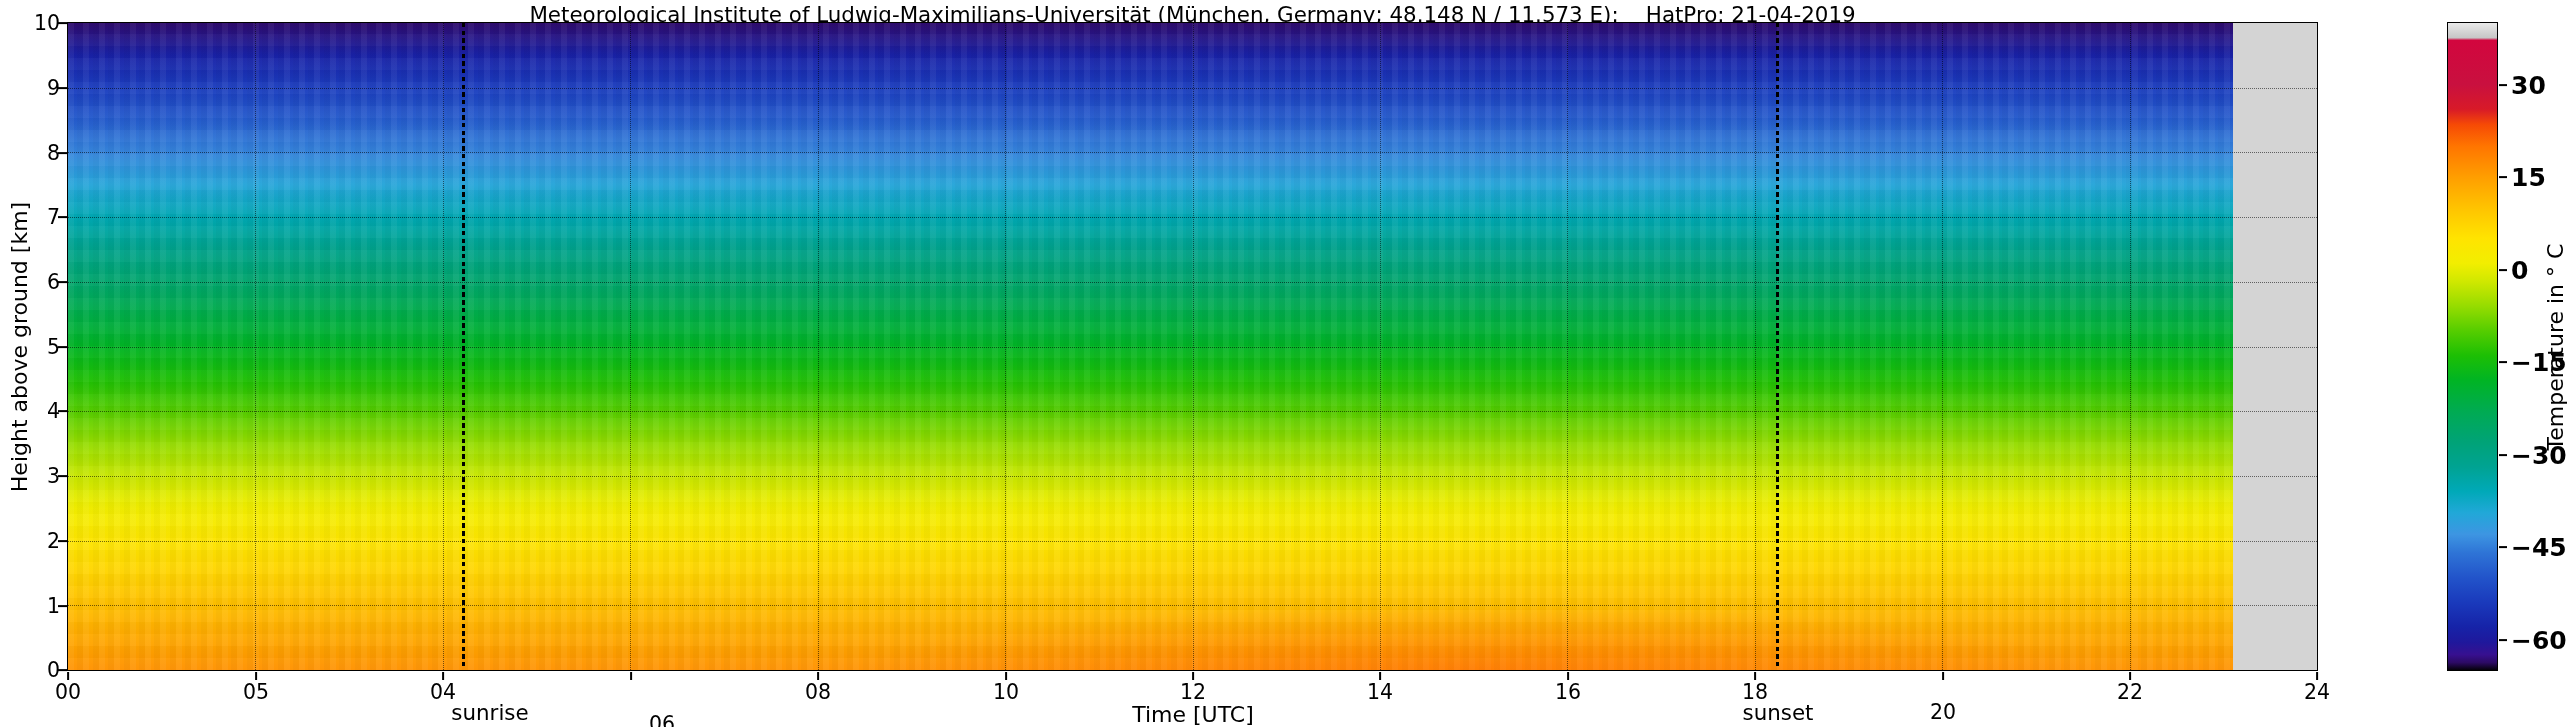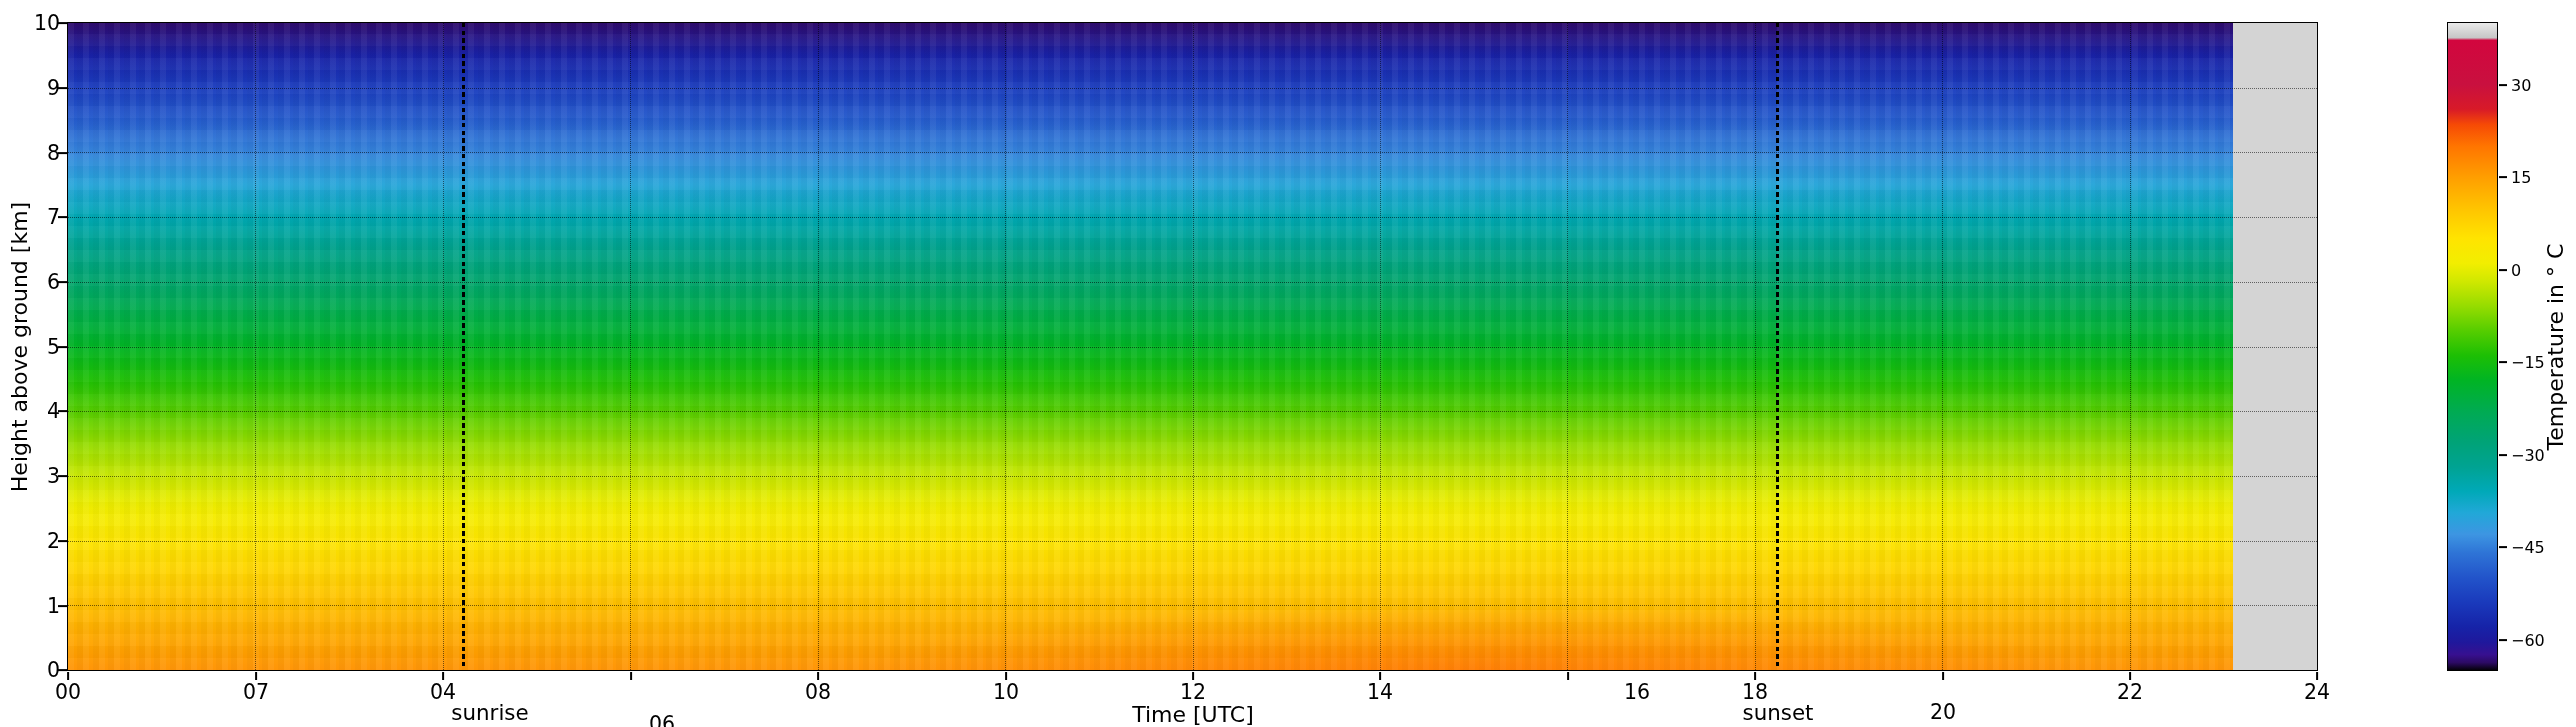--- a/index.html
+++ b/index.html
@@ -32,41 +32,42 @@
   .hgrid{position:absolute;left:0;right:0;height:0;border-top:1.7px dotted rgba(0,0,0,0.55);z-index:5;}
   .event-line{
     position:absolute;top:0;bottom:0;width:3.4px;margin-left:-1.7px;z-index:6;
     background:repeating-linear-gradient(to bottom,#000 0 4.3px,transparent 4.3px 7.7px);
   }
   .xtick{position:absolute;width:1.7px;height:7.7px;background:#000;transform:translateX(-0.9px);}
   .xticklabel{position:absolute;transform:translateX(-50%);font-size:20.5px;}
   .ytick{position:absolute;width:8.6px;height:1.7px;background:#000;transform:translateY(-0.9px);}
   .yticklabel{position:absolute;left:24px;width:36px;text-align:right;transform:translateY(-50%);font-size:20.5px;}
   .ctick{position:absolute;width:7.7px;height:1.7px;background:#000;transform:translateY(-0.9px);}
-  .cticklabel{position:absolute;transform:translateY(-50%);font-size:16px;}
+  .cticklabel{position:absolute;transform:translateY(-50%);font-size:25px;font-weight:bold;}
   .event-label{position:absolute;transform:translateX(-50%);font-size:21.4px;}
   .ylabel{
     position:absolute;left:19px;top:347px;font-size:22px;white-space:nowrap;
     transform:translate(-50%,-50%) rotate(-90deg);
   }
   .xlabel{position:absolute;left:1193px;top:702px;transform:translateX(-50%);font-size:22px;}
   .cbar{
     position:absolute;left:2448px;top:23px;width:49px;height:647px;
     outline:1.7px solid #000;
   }
   .cbar-label{
     position:absolute;left:2555px;top:347px;font-size:22px;white-space:nowrap;
     transform:translate(-50%,-50%) rotate(-90deg);
   }
 </style>
 </head>
 <body>
 
 <div id="page">
 
+  <div class="title">Meteorological Institute of Ludwig-Maximilians-Universität (München, Germany; 48.148 N / 11.573 E):    HatPro: 21-04-2019</div>
 
   <div class="ylabel">Height above ground [km]</div>
 
   <div class="plot" id="plot">
     <div class="heatmap" id="heatmap" style="background: linear-gradient(to top, rgb(255, 146, 0) 0%, rgb(255, 169, 0) 5%, rgb(255, 191, 0) 10%, rgb(255, 212, 0) 15%, rgb(253, 229, 0) 20%, rgb(242, 238, 0) 25%, rgb(200, 231, 0) 30%, rgb(149, 220, 0) 35%, rgb(85, 205, 0) 40%, rgb(28, 191, 4) 45%, rgb(0, 180, 36) 50%, rgb(0, 173, 73) 55%, rgb(0, 165, 108) 60%, rgb(0, 163, 139) 65%, rgb(0, 168, 179) 70%, rgb(37, 165, 217) 75%, rgb(54, 133, 220) 80%, rgb(37, 92, 205) 85%, rgb(27, 61, 190) 90%, rgb(24, 33, 166) 95%, rgb(47, 11, 110) 100%);"></div>
     <div class="stripes"></div>
     <div class="warm"></div>
     <div class="nodata" id="nodata" style="left: 96.25%; width: 3.75%; background: rgb(212, 212, 212);"></div>
   <div class="vgrid" style="left: 8.33333%;"></div>
       <div class="vgrid" style="left: 16.6667%;"></div>
@@ -93,35 +94,35 @@
     </div>
 
   <div class="xlabel">Time [UTC]</div>
 
   <div class="cbar" id="cbar" style="background: linear-gradient(rgb(233, 233, 233) 0%, rgb(198, 198, 198) 2.29%, rgb(210, 6, 62) 2.67%, rgb(201, 16, 63) 9.52%, rgb(216, 26, 40) 13.33%, rgb(246, 74, 5) 15.71%, rgb(255, 117, 0) 19.05%, rgb(255, 158, 0) 23.81%, rgb(255, 195, 0) 28.57%, rgb(255, 228, 0) 33.33%, rgb(242, 238, 0) 37.14%, rgb(207, 232, 0) 40%, rgb(149, 220, 0) 43.81%, rgb(85, 205, 0) 47.62%, rgb(28, 191, 4) 51.43%, rgb(0, 180, 36) 55.24%, rgb(0, 171, 82) 60%, rgb(0, 163, 119) 64.76%, rgb(0, 163, 146) 68.57%, rgb(0, 169, 184) 72.38%, rgb(33, 168, 216) 75.71%, rgb(61, 149, 226) 79.05%, rgb(46, 116, 214) 81.9%, rgb(34, 84, 202) 85.71%, rgb(26, 58, 188) 89.52%, rgb(22, 35, 168) 93.33%, rgb(31, 24, 156) 95.71%, rgb(55, 16, 144) 97.62%, rgb(44, 10, 100) 98.86%, rgb(5, 1, 10) 100%);"></div>
   <div class="cbar-label">Temperature in ° C</div>
 
 <div class="xtick" style="left: 68px; top: 672px;"></div>
     <div class="xticklabel" style="left: 68px; top: 680px;">00</div>
     <div class="xtick" style="left: 256px; top: 672px;"></div>
-    <div class="xticklabel" style="left: 256px; top: 680px;">07</div>
+    <div class="xticklabel" style="left: 256px; top: 680px;">05</div>
     <div class="xtick" style="left: 443px; top: 672px;"></div>
     <div class="xticklabel" style="left: 443px; top: 680px;">04</div>
     <div class="xtick" style="left: 631px; top: 672px;"></div>
     <div class="xticklabel" style="left: 662px; top: 680px; margin-top: 32px;">06</div>
     <div class="xtick" style="left: 818px; top: 672px;"></div>
     <div class="xticklabel" style="left: 818px; top: 680px;">08</div>
     <div class="xtick" style="left: 1006px; top: 672px;"></div>
     <div class="xticklabel" style="left: 1006px; top: 680px;">10</div>
     <div class="xtick" style="left: 1193px; top: 672px;"></div>
     <div class="xticklabel" style="left: 1193px; top: 680px;">12</div>
     <div class="xtick" style="left: 1380px; top: 672px;"></div>
     <div class="xticklabel" style="left: 1380px; top: 680px;">14</div>
     <div class="xtick" style="left: 1568px; top: 672px;"></div>
-    <div class="xticklabel" style="left: 1637px; top: 680px;">16</div>
+    <div class="xticklabel" style="left: 1568px; top: 680px;">16</div>
     <div class="xtick" style="left: 1755px; top: 672px;"></div>
     <div class="xticklabel" style="left: 1755px; top: 680px;">18</div>
     <div class="xtick" style="left: 1943px; top: 672px;"></div>
     <div class="xticklabel" style="left: 1943px; top: 680px; margin-top: 20px;">20</div>
     <div class="xtick" style="left: 2130px; top: 672px;"></div>
     <div class="xticklabel" style="left: 2130px; top: 680px;">22</div>
     <div class="xtick" style="left: 2317px; top: 672px;"></div>
     <div class="xticklabel" style="left: 2317px; top: 680px;">24</div>
     <div class="ytick" style="top: 670px; left: 58px;"></div>
     <div class="yticklabel" style="top: 670px;">0</div>

